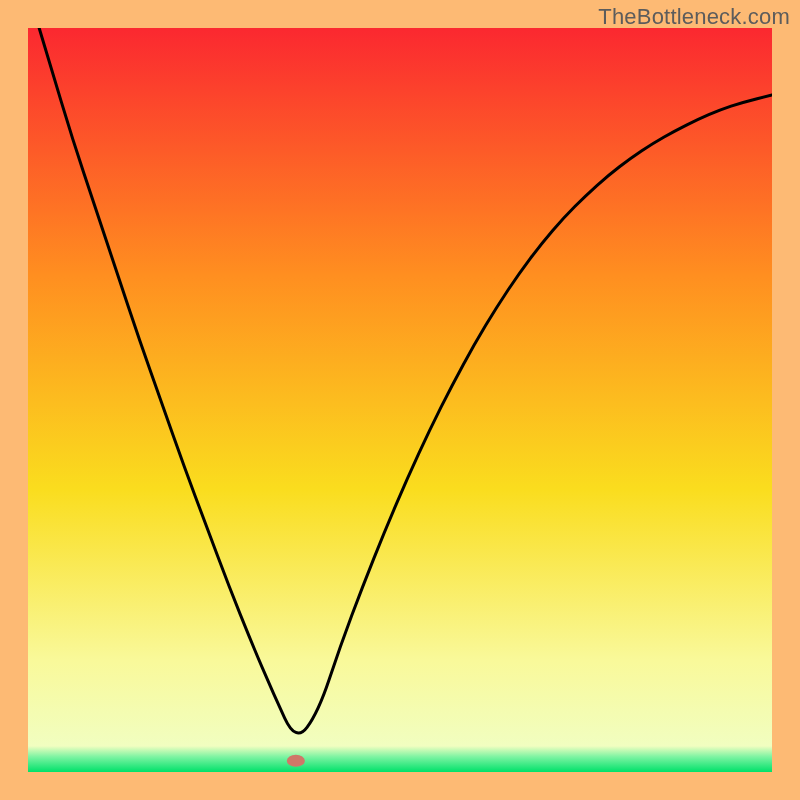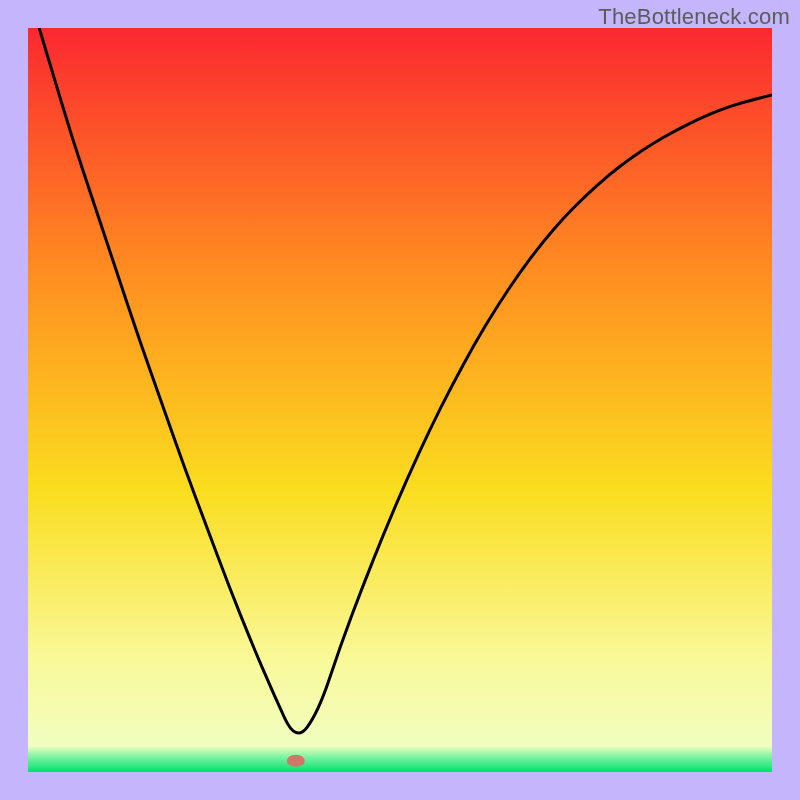--- a/index.html
+++ b/index.html
@@ -8,21 +8,21 @@
     width: 800px;
     height: 800px;
     background: #000;
     font-family: Arial, Helvetica, sans-serif;
     overflow: hidden;
   }
   .frame {
     position: relative;
     width: 800px;
     height: 800px;
-    background: #c4b5fd;
+    background: #fdba74;
   }
   .watermark {
     position: absolute;
     top: 4px;
     right: 10px;
     color: #5c5c5c;
     font-size: 22px;
     font-weight: 500;
     letter-spacing: 0.2px;
     user-select: none;

